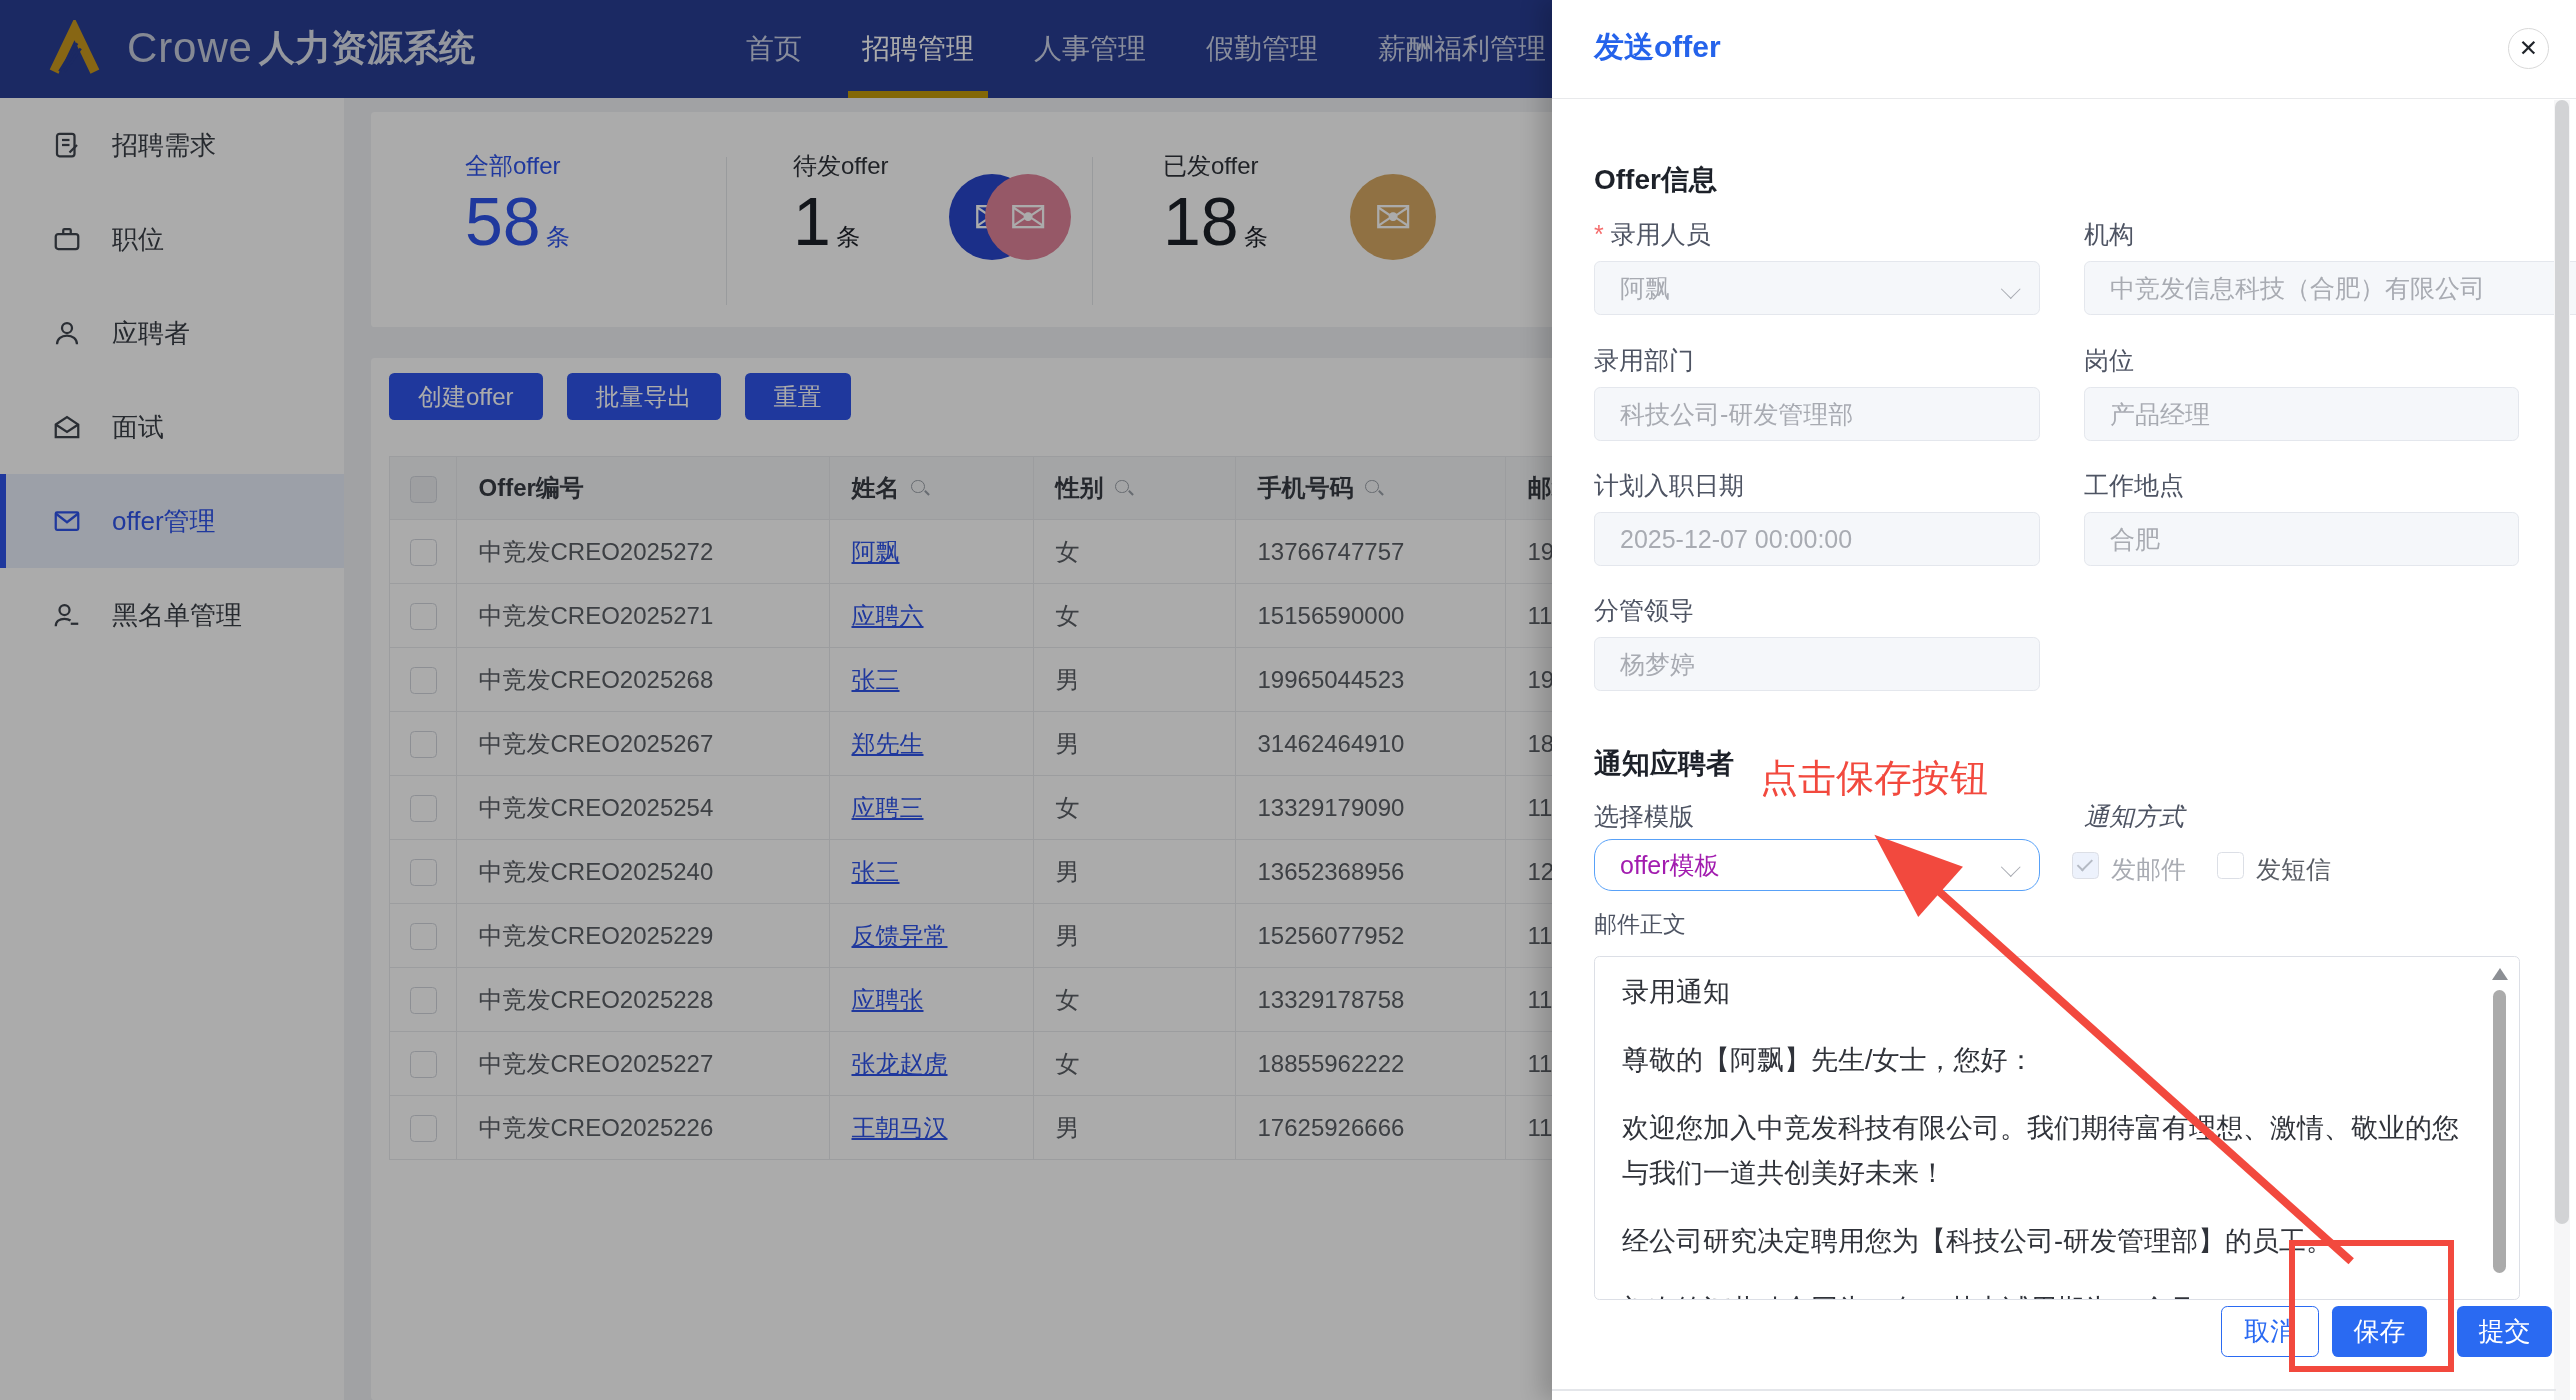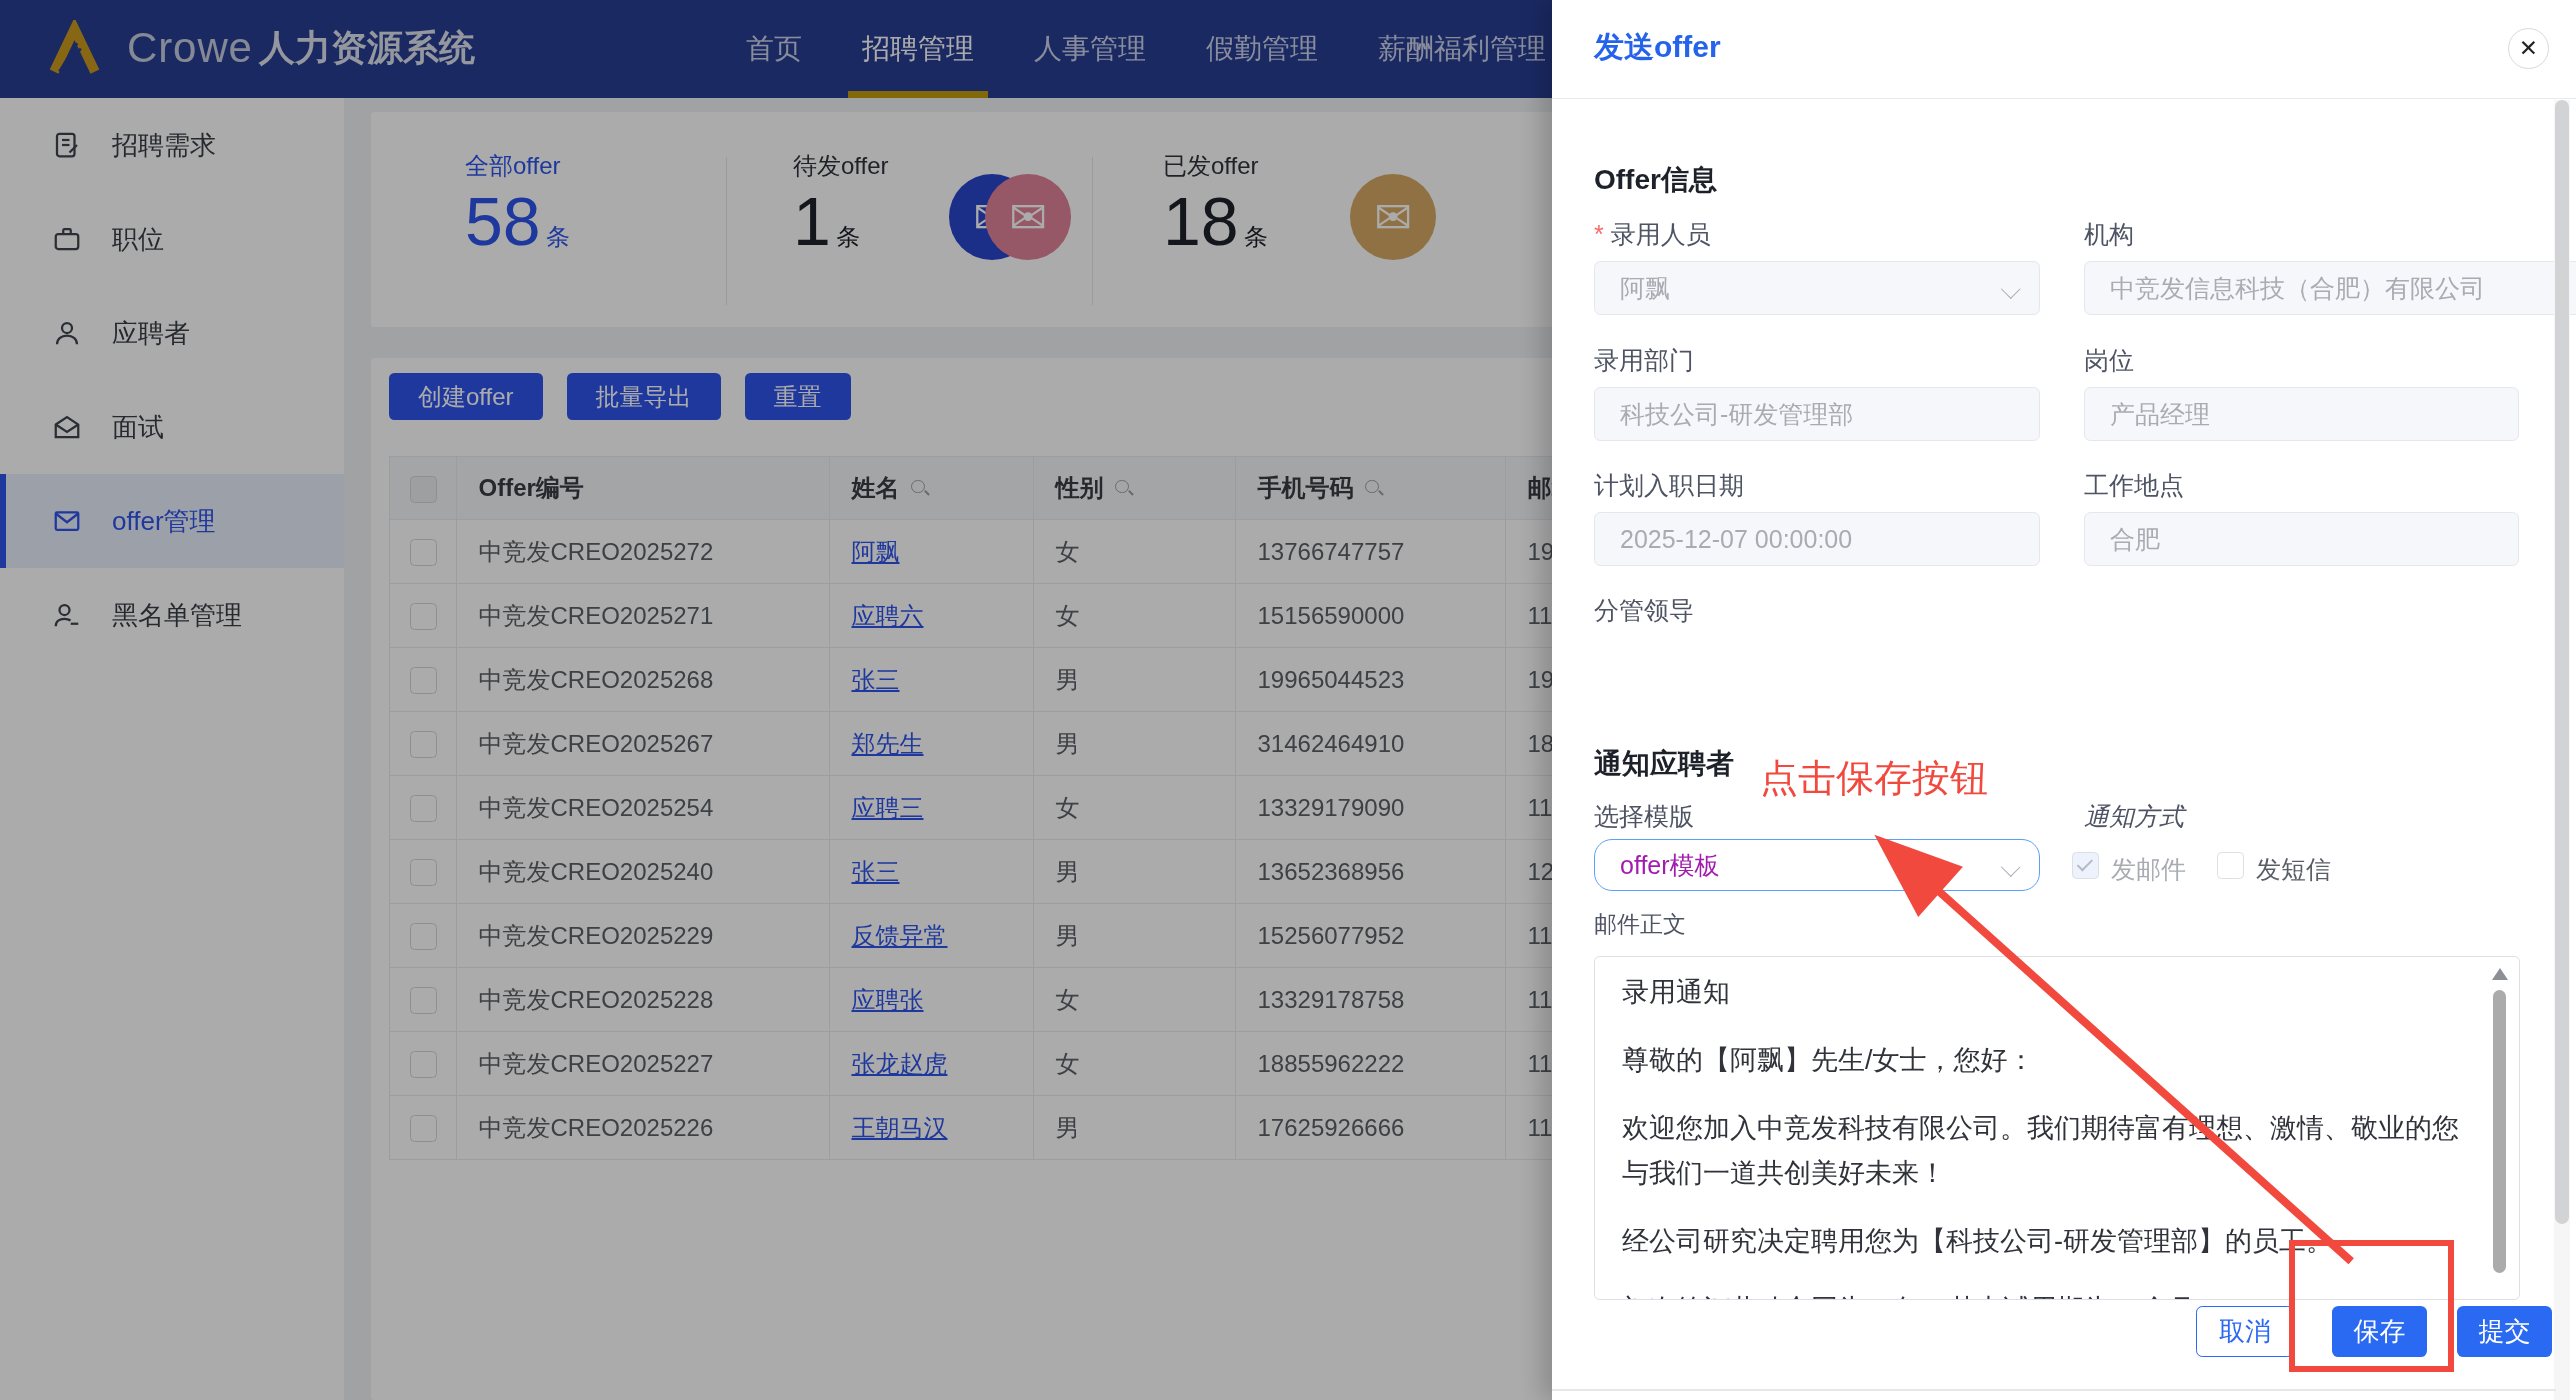--- a/index.html
+++ b/index.html
@@ -361,20 +361,23 @@
     <div class="f-label" style="left:42px;top:469px;">计划入职日期</div>
     <div class="f-label" style="left:532px;top:469px;">工作地点</div>
     <div class="f-input" style="left:42px;top:512px;width:446px;">
       <span>2025-12-07 00:00:00</span>
     </div>
     <div class="f-input" style="left:532px;top:512px;width:435px;">
       <span>合肥</span>
     </div>
 
     <div class="f-label" style="left:42px;top:594px;">分管领导</div>
+    <div class="f-input" style="left:42px;top:637px;width:446px;">
+      <span>杨梦婷</span>
+    </div>
 
     <div class="sec-title" style="left:42px;top:745px;">通知应聘者</div>
     <div class="anno-text">点击保存按钮</div>
 
     <div class="f-label" style="left:42px;top:800px;">选择模版</div>
     <div class="f-label" style="left:532px;top:800px;font-style:italic;">通知方式</div>
 
     <div class="f-select" style="left:42px;top:839px;width:446px;">
       <span>offer模板</span>
       <span class="chev"></span>
@@ -394,21 +397,21 @@
         <div class="mail-p">经公司研究决定聘用您为【科技公司-研发管理部】的员工。</div>
         <div class="mail-p">初次签订劳动合同为 3 年，其中试用期为 1 个月。</div>
       </div>
     <div class="ta-scroll-up"></div>
     <div class="ta-thumb"></div>
 
     <div class="d-scroll-track"></div>
     <div class="d-scroll-thumb"></div>
     <div class="d-footline"></div>
 
-    <button class="d-btn ghost" style="left:644px;width:98px;">取消</button>
+    <button class="d-btn ghost" style="left:669px;width:98px;">取消</button>
     <button class="d-btn fill" style="left:780px;width:95px;">保存</button>
     <button class="d-btn fill" style="left:905px;width:95px;">提交</button>
   </div>
 
   <div class="anno-rect"></div>
   <svg class="anno-svg" viewBox="0 0 2879 1565" width="2576" height="1400">
     <line x1="2628" y1="1410" x2="2160" y2="990" stroke="#f2493e" stroke-width="9"></line>
     <polygon points="2095,933 2194,969 2144,1025" fill="#f2493e"></polygon>
   </svg>
 

